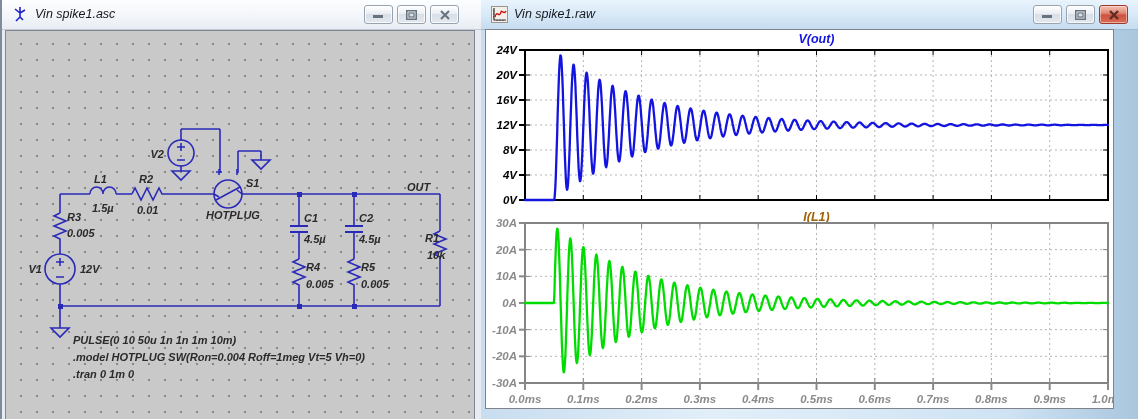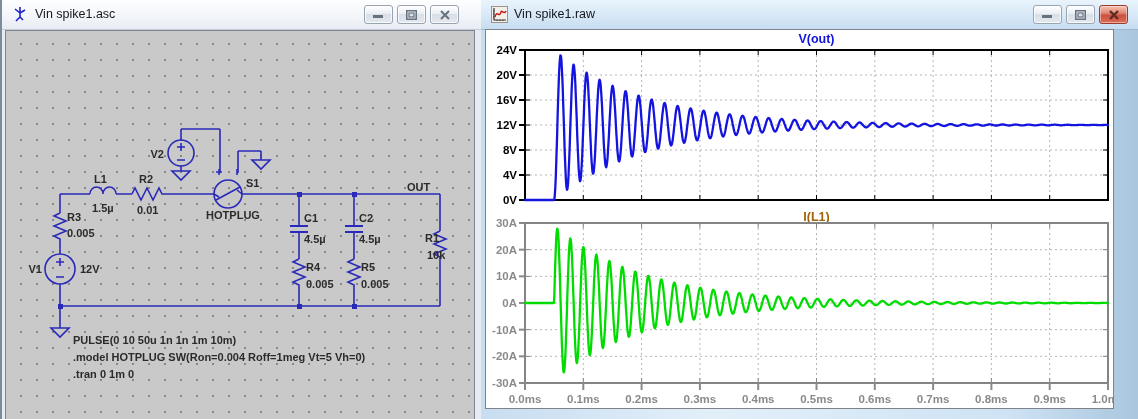--- a/index.html
+++ b/index.html
@@ -1,18 +1,18 @@
 <!DOCTYPE html>
 <html><head>
 <meta charset="utf-8">
 <style>
   html,body{margin:0;padding:0;}
   body{width:1138px;height:419px;overflow:hidden;background:#5a7184;
        font-family:"Liberation Sans", sans-serif;position:relative;}
-  .window{position:absolute;top:0;height:419px;}
+  .window{position:absolute;top:0;height:419px;font-style:italic;}
 
   
   #left-window{left:0;width:481px;background:#e7ecf3;border-left:2px solid #7d8b9c;}
   #left-window .titlebar{position:absolute;left:0;top:0;right:0;height:29px;
     background:linear-gradient(#fdfefe,#f2f5f9 60%,#e8edf3);border-bottom:1px solid #c3cbd6;}
   .titlebar .app-icon{position:absolute;left:10px;top:6px;width:17px;height:17px;}
   .titlebar .title{position:absolute;left:33px;top:7px;font-size:12.5px;color:#15181c;white-space:nowrap;}
   .controls{position:absolute;top:5px;display:flex;gap:4px;}
   #left-window .controls{right:24px;}
   #right-window .controls{right:10px;}

